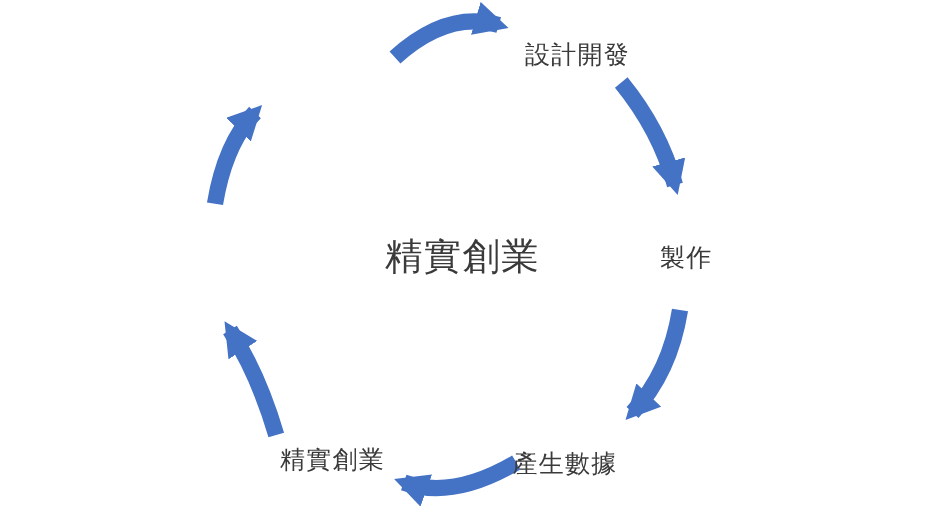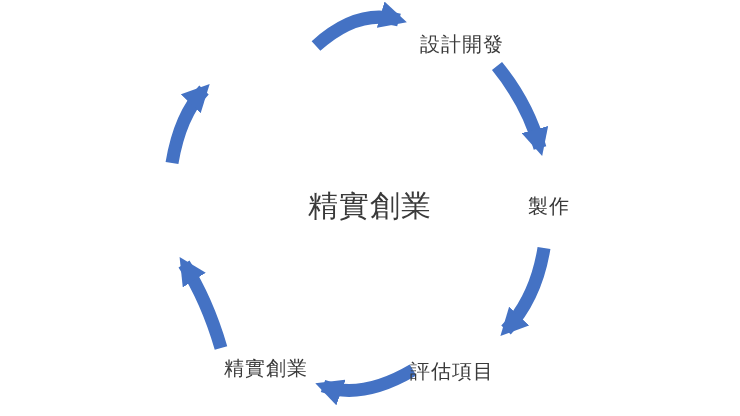--- a/index.html
+++ b/index.html
@@ -82,21 +82,21 @@
 
   <div class="node node-design">
     <span class="node-line">設計開發</span>
   </div>
 
   <div class="node node-make">
     <span class="node-line">製作</span>
   </div>
 
   <div class="node node-metrics">
-    <span class="node-line">評估項目</span>
+    <span class="node-line">產生數據</span>
   </div>
 
   <div class="node node-data">
     <span class="node-line">精實創業</span>
   </div>
 
 
 </div>
 
 </body></html>

